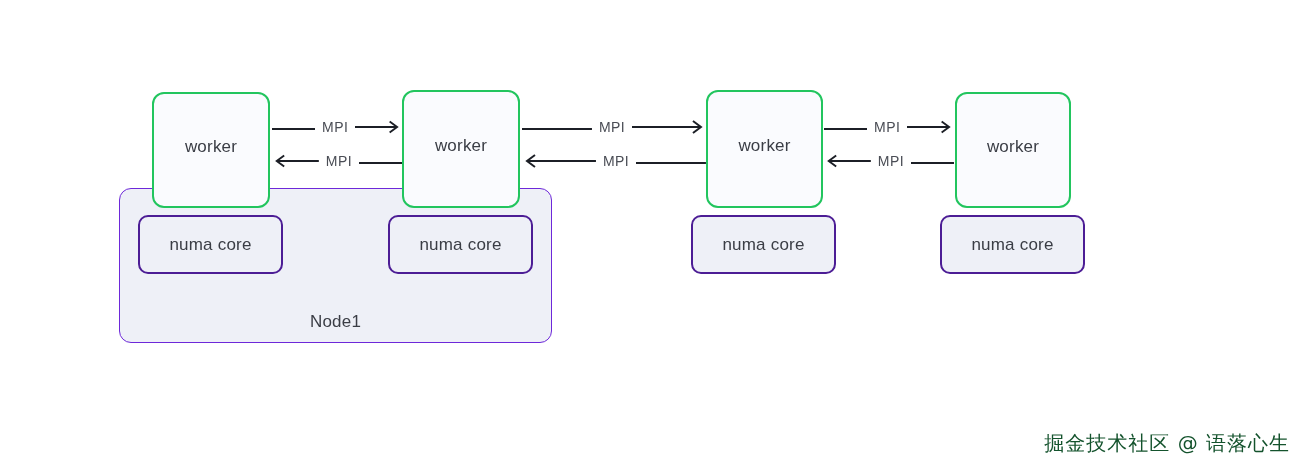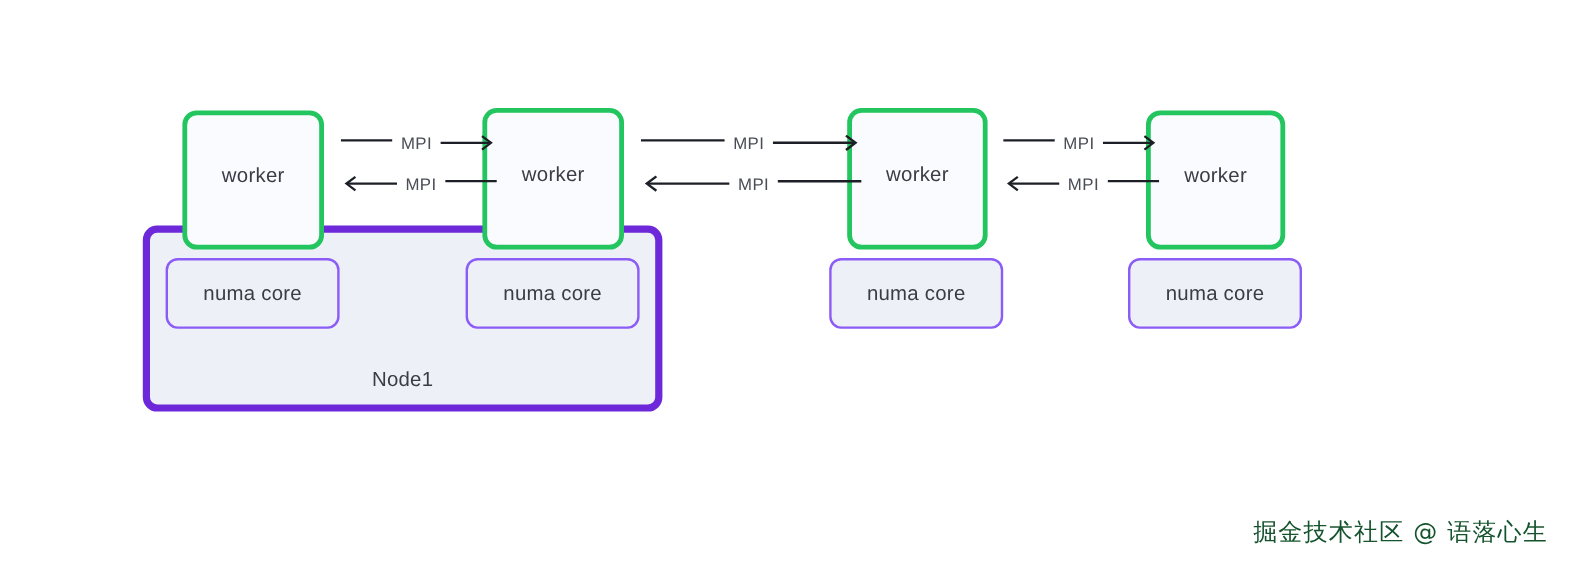--- a/index.html
+++ b/index.html
@@ -20,59 +20,59 @@
     left: 0; top: 0;
     width: 1308px;
     height: 470px;
     background: #ffffff;
   }
 
   
   .node-box {
     position: absolute;
     background: #eef0f7;
-    border: 6px solid #6d28d9;
+    border: 1px solid #6d28d9;
     border-radius: 12px;
     box-sizing: border-box;
     z-index: 1;
   }
   .node-label {
     position: absolute;
     bottom: 10px;
     left: 0;
     width: 100%;
     text-align: center;
     font-size: 17px;
     color: #3a3d45;
     letter-spacing: .2px;
   }
 
   
   .numa-box {
     position: absolute;
     background: #eef0f7;
-    border: 2px solid #8b5cf6;
+    border: 2px solid #4c1d95;
     border-radius: 10px;
     box-sizing: border-box;
     display: flex;
     align-items: center;
     justify-content: center;
     z-index: 3;
   }
   .numa-label {
     font-size: 17px;
     color: #3a3d45;
     letter-spacing: .2px;
   }
 
   
   .worker-box {
     position: absolute;
     background: #fafbfe;
-    border: 4px solid #22c55e;
+    border: 2px solid #22c55e;
     border-radius: 12px;
     box-sizing: border-box;
     display: flex;
     align-items: center;
     justify-content: center;
     z-index: 2;
   }
   .worker-label {
     font-size: 17px;
     color: #3a3d45;
@@ -80,25 +80,25 @@
     margin-top: -6px;
   }
 
   
   .mpi-group {
     position: absolute;
     z-index: 4;
   }
   .mpi-row {
     position: absolute;
-    left: 12px;
+    left: 0;
     width: 100%;
     height: 22px;
     display: flex;
-    align-items: flex-start;
+    align-items: flex-end;
     justify-content: center;
   }
   .mpi-row svg { display: block; }
   .mpi-label {
     font-size: 14px;
     color: #4a4d55;
     letter-spacing: .4px;
     padding: 0 7px;
     background: transparent;
     line-height: 1;

